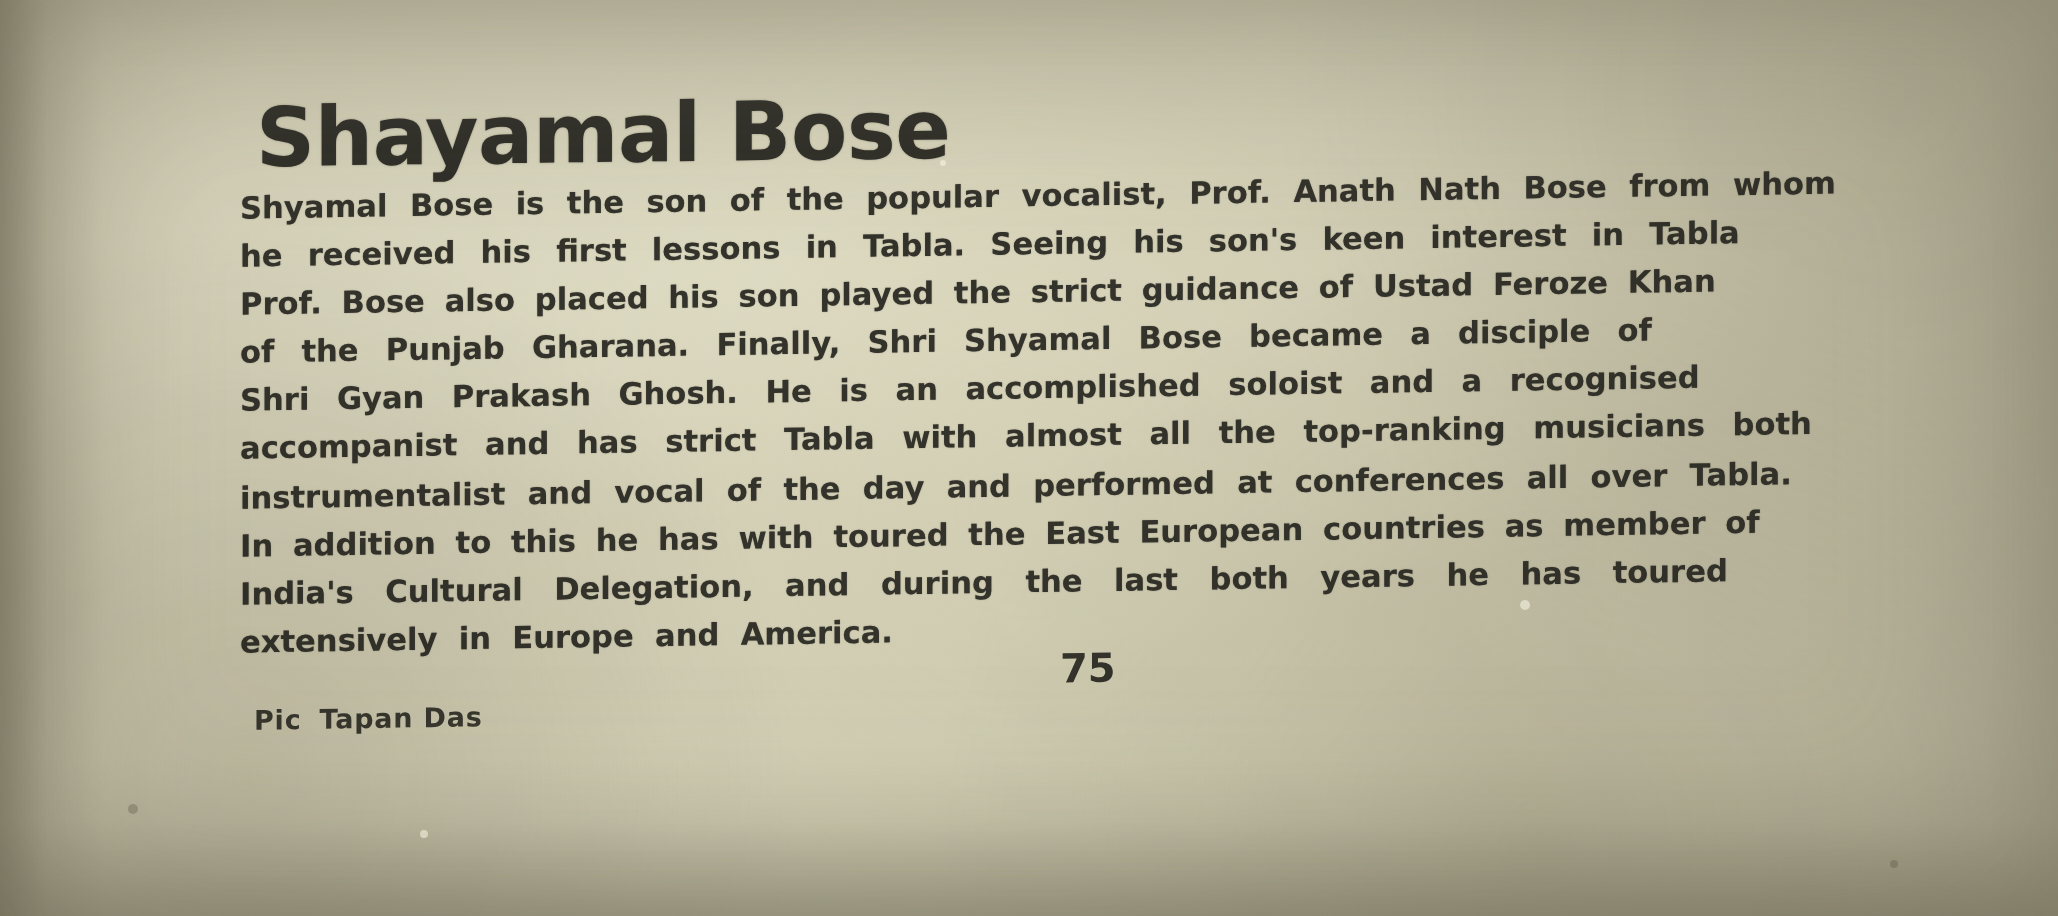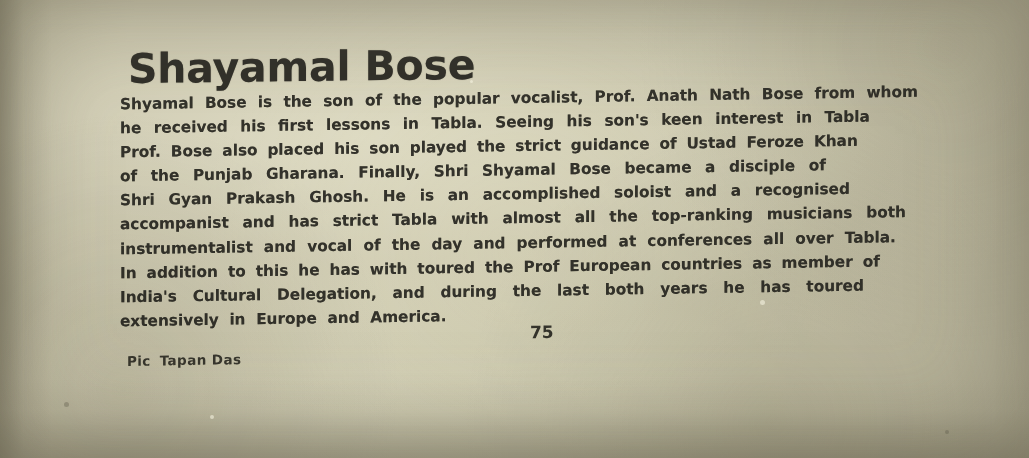--- a/index.html
+++ b/index.html
@@ -98,21 +98,21 @@
     white-space: normal;
   }
   .line.justify > span { display: inline-block; }
 
   .page-number {
     position: absolute;
     left: 530px;
     top: 322px;
     font-family: "DejaVu Sans", sans-serif;
     font-weight: bold;
-    font-size: 17px;
+    font-size: 20px;
     color: #35342c;
     transform: skewY(-0.9deg);
   }
 
   .credit {
     position: absolute;
     left: 127px;
     top: 352px;
     font-family: "DejaVu Sans", sans-serif;
     font-weight: bold;
@@ -254,21 +254,21 @@
       <div class="line justify" style="width:760px;">
         <span>In</span>
           <span>addition</span>
           <span>to</span>
           <span>this</span>
           <span>he</span>
           <span>has</span>
           <span>with</span>
           <span>toured</span>
           <span>the</span>
-          <span>Prof</span>
+          <span>East</span>
           <span>European</span>
           <span>countries</span>
           <span>as</span>
           <span>member</span>
           <span>of</span>
       </div>
       <div class="line justify" style="width:744px;">
         <span>India's</span>
           <span>Cultural</span>
           <span>Delegation,</span>

